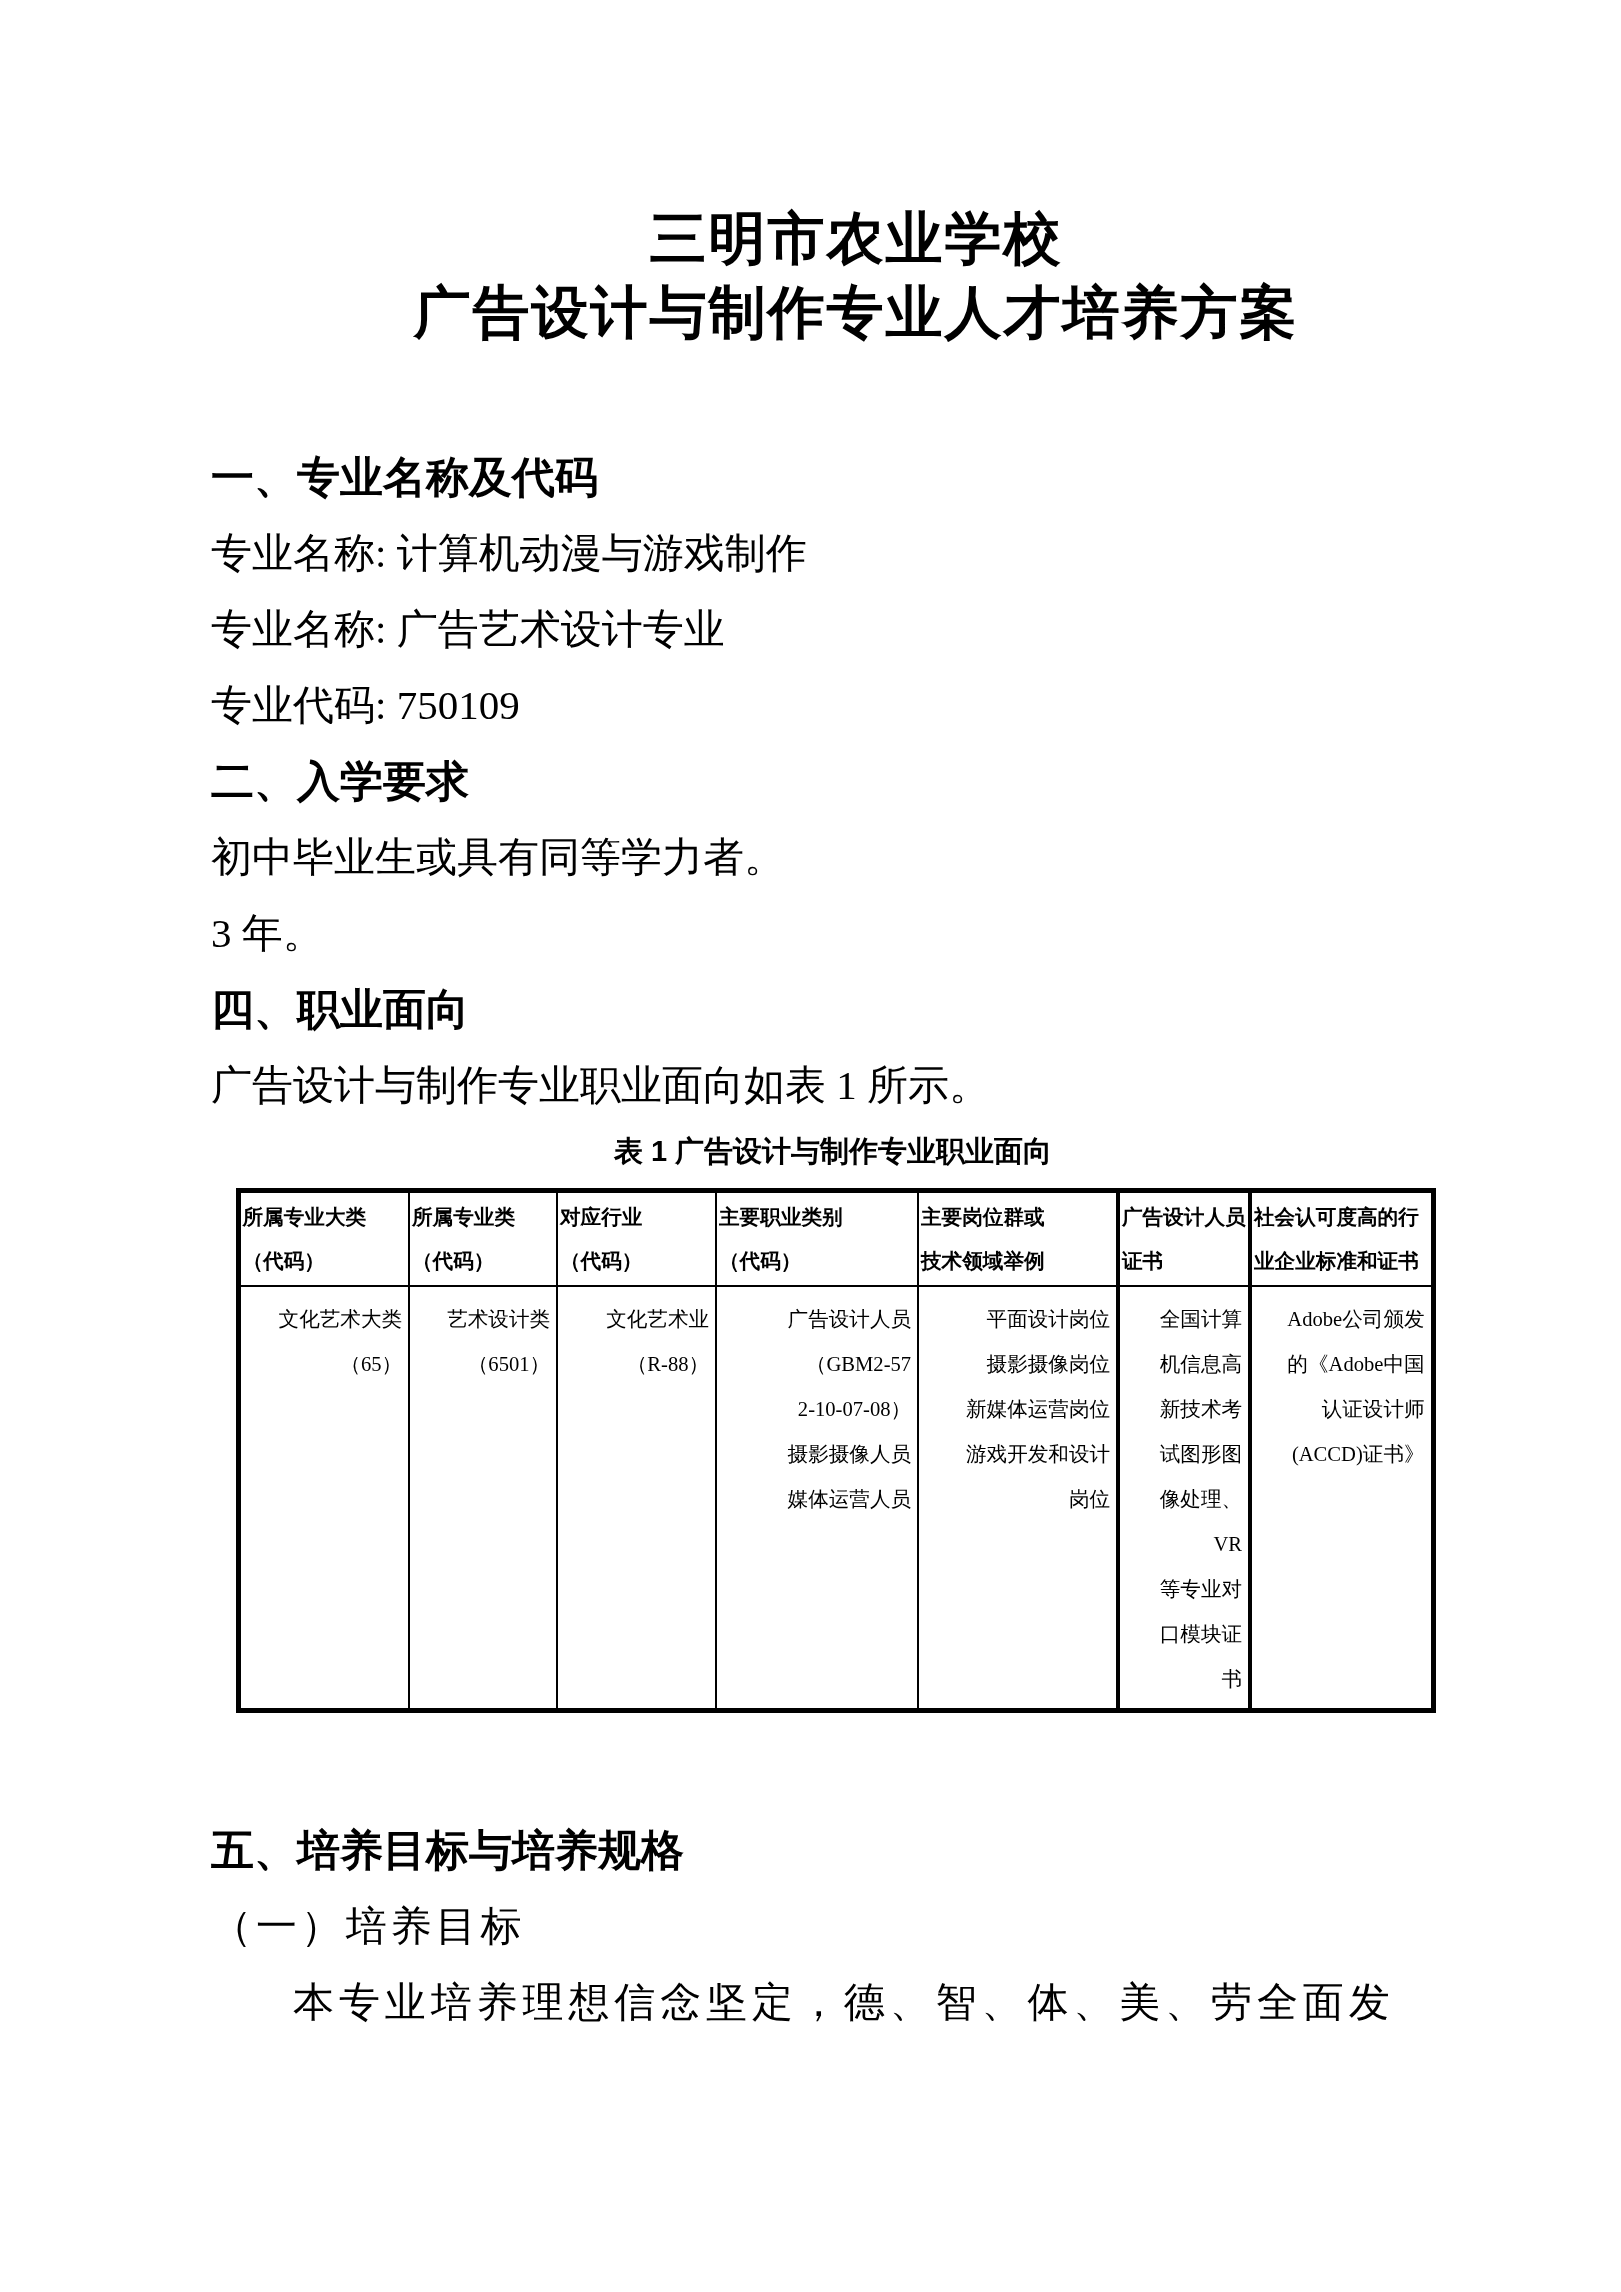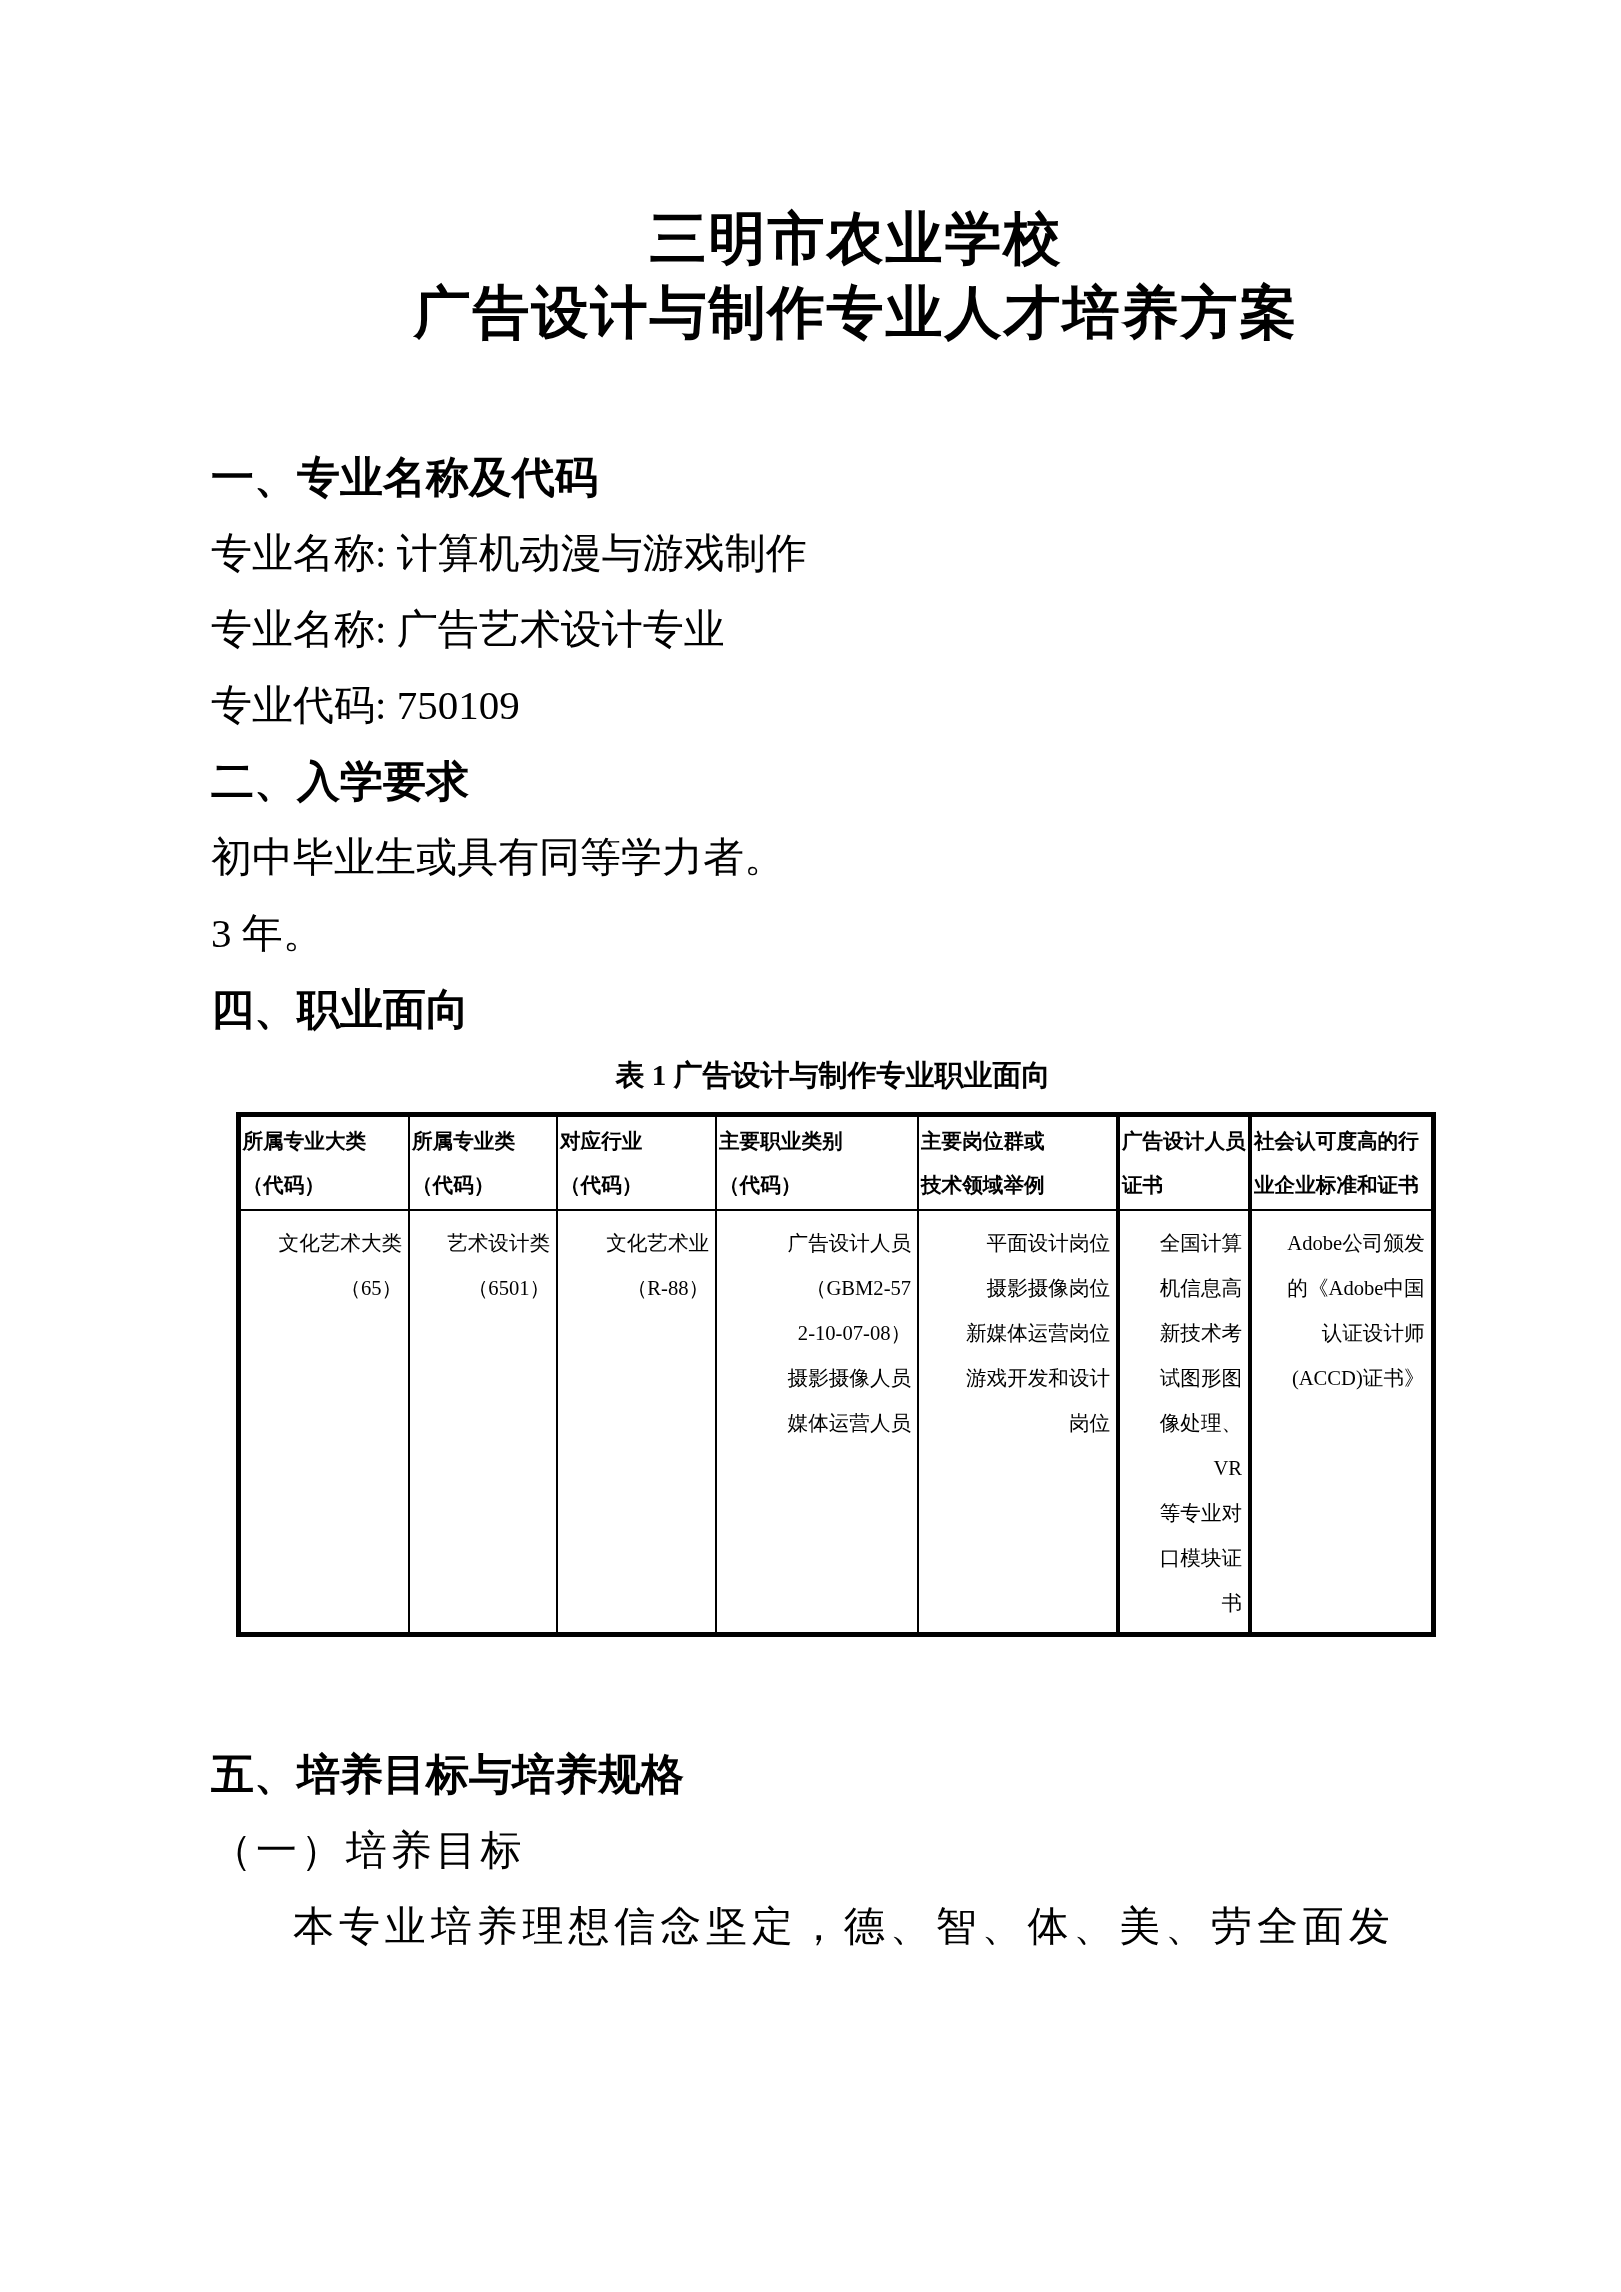--- a/index.html
+++ b/index.html
@@ -37,21 +37,21 @@
     font-family: "Liberation Serif", "DejaVu Serif", serif;
     font-size: 41px;
     line-height: 76px;
   }
 
   .caption {
     margin-top: 3.9px;
     margin-left: 24.5px;
     width: 1195px;
     text-align: center;
-    font-family: Liberation Serif, serif;
+    font-family: Liberation Sans, sans-serif;
     font-weight: bold;
     font-size: 29px;
     line-height: 49px;
   }
 
   table.jobs {
     margin: 11.8px 0 0 24.5px;
     border-collapse: collapse;
     table-layout: fixed;
     width: 1195px;
@@ -116,20 +116,21 @@
     <div class="t">专业名称: 计算机动漫与游戏制作</div>
     <div class="t">专业名称: 广告艺术设计专业</div>
     <div class="t">专业代码: 750109</div>
 
     <div class="h">二、入学要求</div>
     <div class="t">初中毕业生或具有同等学力者。</div>
 
     <div class="t">3 年。</div>
 
     <div class="h">四、职业面向</div>
+    <div class="t">广告设计与制作专业职业面向如表 1 所示。</div>
 
     <div class="caption">表 1 广告设计与制作专业职业面向</div>
 
     <table class="jobs">
       <colgroup>
         <col style="width:171px">
           <col style="width:148px">
           <col style="width:159px">
         <col style="width:202px">
           <col style="width:200px">

